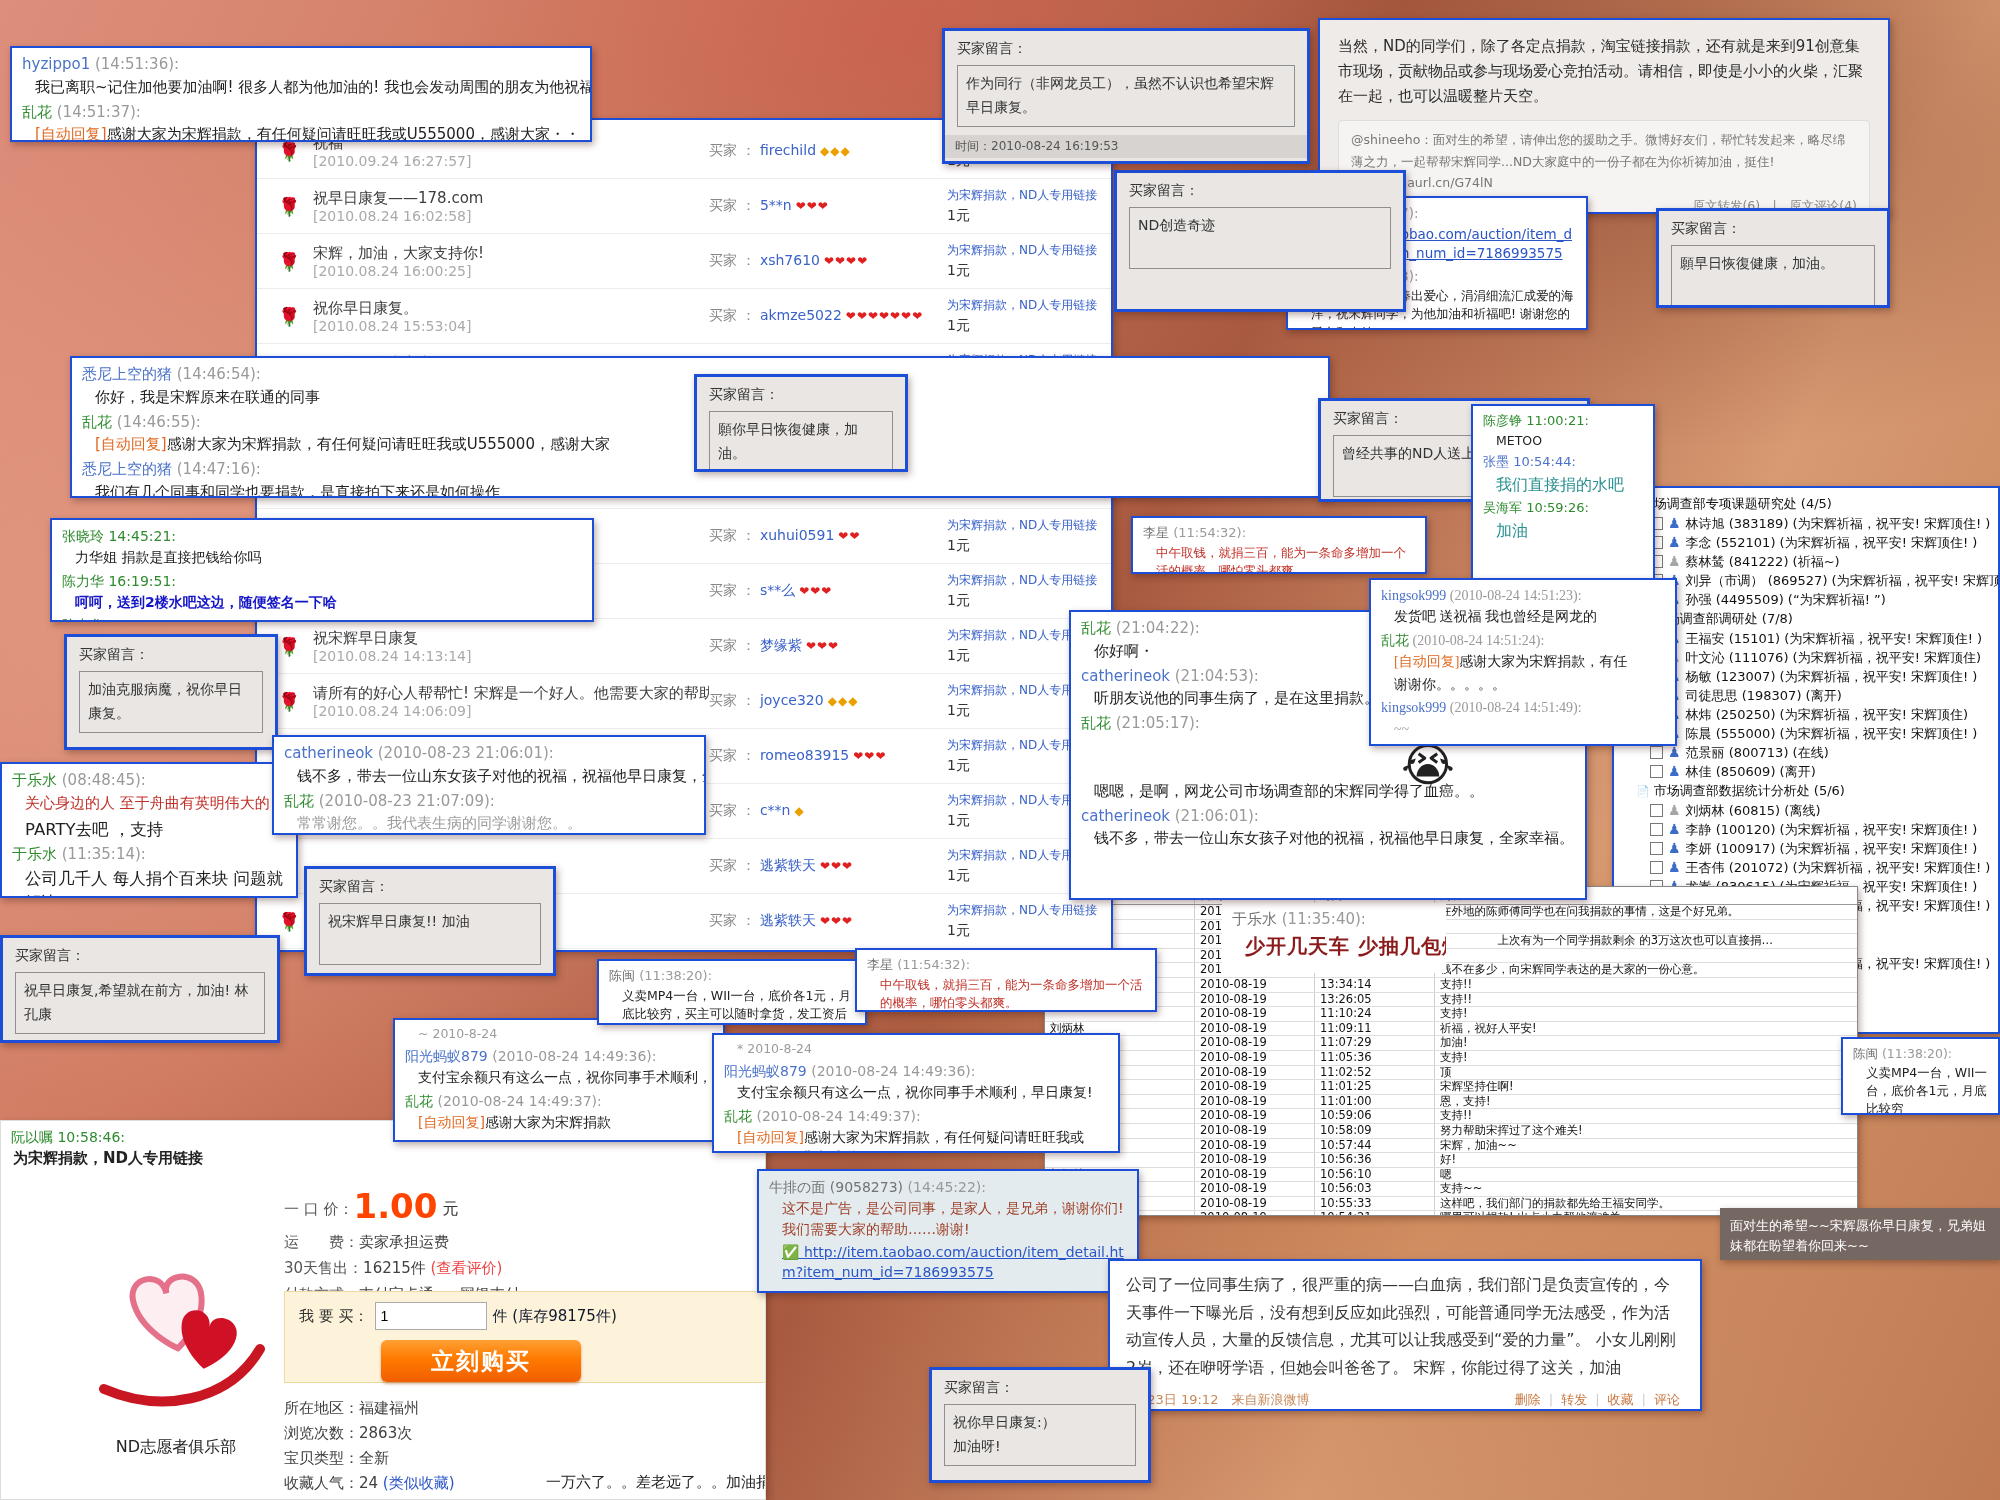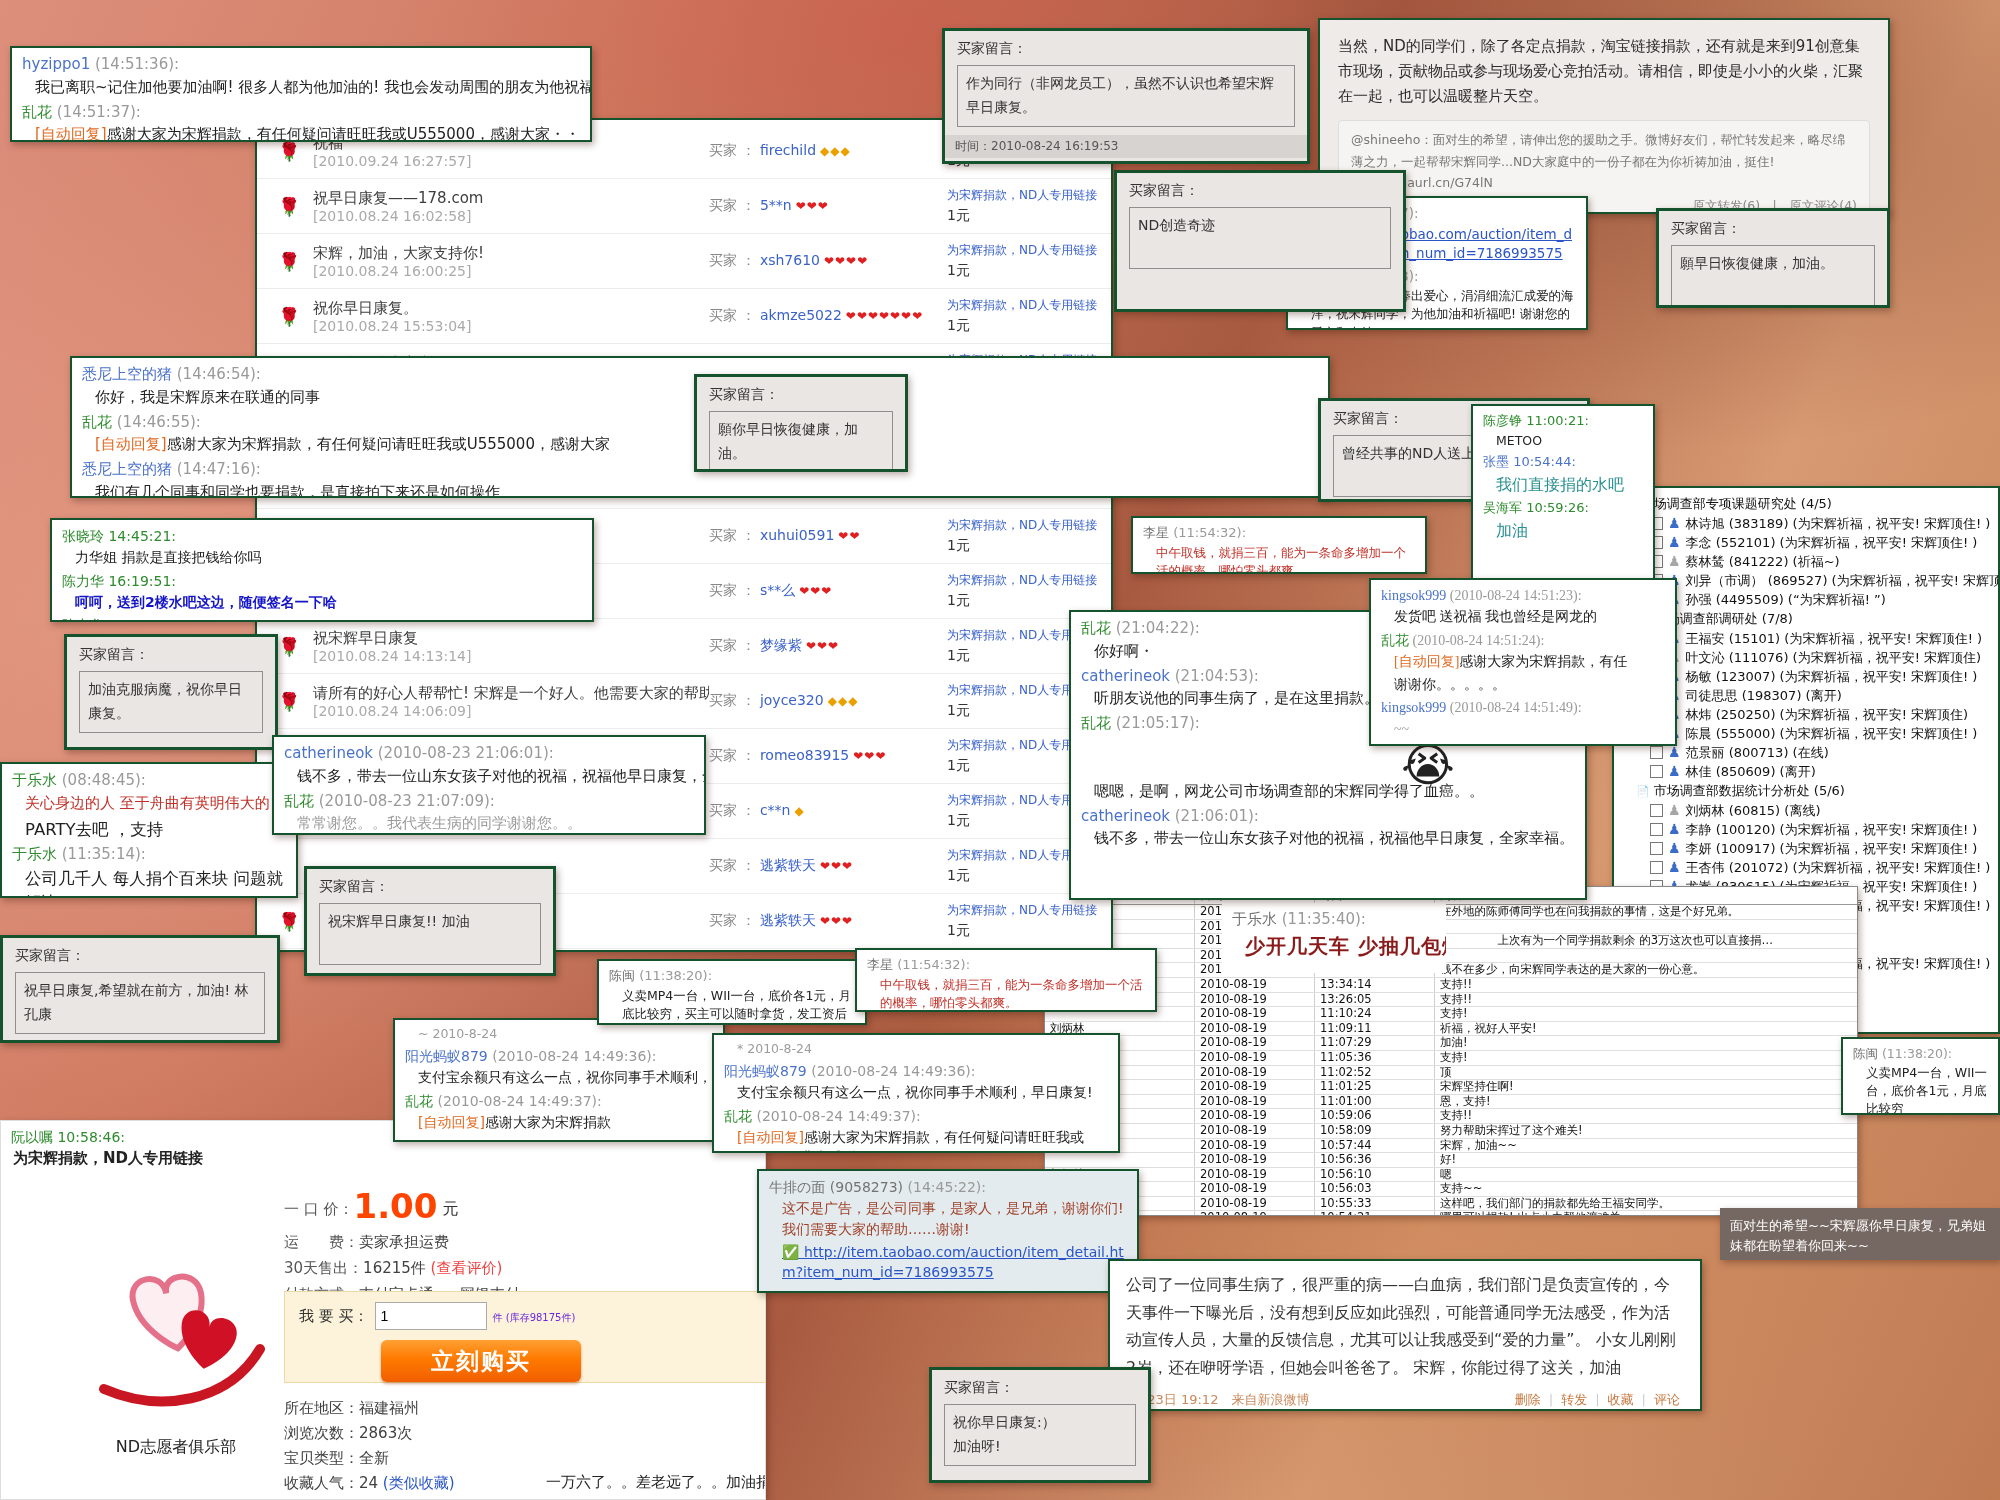--- a/index.html
+++ b/index.html
@@ -6,21 +6,21 @@
   body{
     width:2000px;height:1500px;position:relative;overflow:hidden;
     font-family:"DejaVu Sans","Liberation Sans",sans-serif;
     background:
       radial-gradient(900px 500px at 85% 10%, rgba(120,55,35,.40), transparent 60%),
       radial-gradient(1100px 750px at 12% 42%, rgba(238,172,150,.55), transparent 65%),
       radial-gradient(1000px 650px at 68% 78%, rgba(196,118,66,.45), transparent 62%),
       radial-gradient(700px 400px at 45% 2%, rgba(205,90,75,.55), transparent 70%),
       linear-gradient(115deg,#dd8f7c 0%,#cf7a60 25%,#a85a40 52%,#d79a72 74%,#bf7a52 100%);
   }
-  .panel{position:absolute;box-sizing:border-box;background:#fff;border:2px solid #14532d;
+  .panel{position:absolute;box-sizing:border-box;background:#fff;border:2px solid #1d4ed8;
          box-shadow:2px 3px 7px rgba(60,20,10,.35);overflow:hidden}
   .plain{border:none;box-shadow:none}
   
   .pt-chat{padding:4px 10px;font-size:15px;color:#222;white-space:nowrap;line-height:1.45}
   .pt-chat.wrap{white-space:normal}
   .cl-h{margin-top:2px}
   .cn.g{color:#2e8b2e}.cn.b{color:#4a72c8}.cn.bu{color:#737373;}
   .cn.dkg{color:#2f7a46}
   .ct{color:#999}
   .cm{margin:1px 0 3px 13px}
@@ -91,21 +91,21 @@
   .pr{margin:7px 0;white-space:nowrap}
   .pr .lab{color:#555}
   .pr .bigprice{color:#ff4400;font-size:34px;font-weight:bold;vertical-align:-4px}
   .pr .unit{font-size:16px;color:#333}
   .pr .lnk{color:#ef4444;cursor:pointer}
   .pr .pay2{margin-left:26px}
   .buybox{position:absolute;left:283px;top:170px;width:482px;height:92px;background:#fdf3da;
           border:1px solid #eed9a4;padding:10px 14px;box-sizing:border-box}
   .buyrow{font-size:15px;color:#333;white-space:nowrap}
   .qty{width:100px;height:24px;border:1px solid #aaa;font-size:14px;padding:1px 5px;margin:0 6px}
-  .stock{color:#6d28d9;font-size:10px}
+  .stock{color:#0f172a;font-size:15px}
   .buybtn{display:block;margin:10px 0 0 82px;width:200px;height:42px;border:none;border-radius:6px;
           background:linear-gradient(#ffa033,#ff7a00 45%,#f05e00);color:#fff;font-size:23px;font-weight:bold;
           font-family:inherit;cursor:pointer;box-shadow:0 2px 3px rgba(150,60,0,.4);letter-spacing:2px}
   .metacol{position:absolute;left:283px;top:272px;font-size:15px;color:#404040}
   .metacol .mr{margin:6px 0;white-space:nowrap}
   .metacol .lnk{color:#2a55c8;cursor:pointer}
   .tbfoot{position:absolute;left:545px;top:352px;font-size:15px;color:#222;white-space:nowrap}
 </style>
 </head>
 <body>

